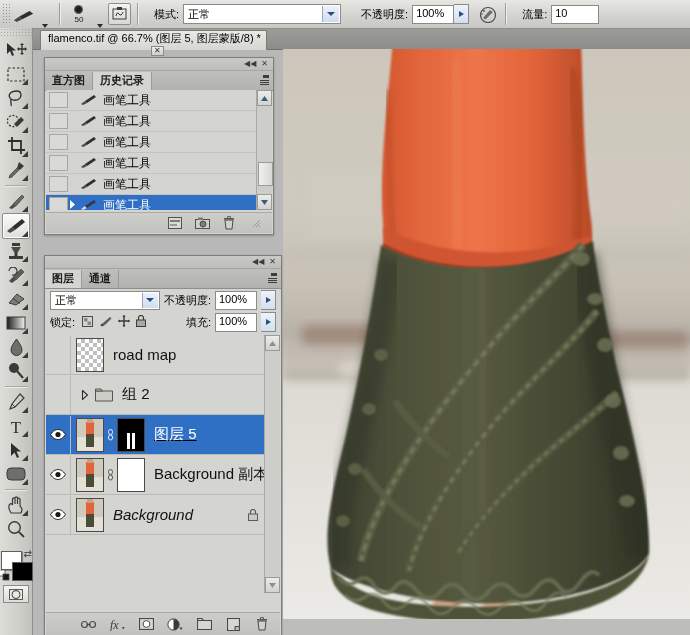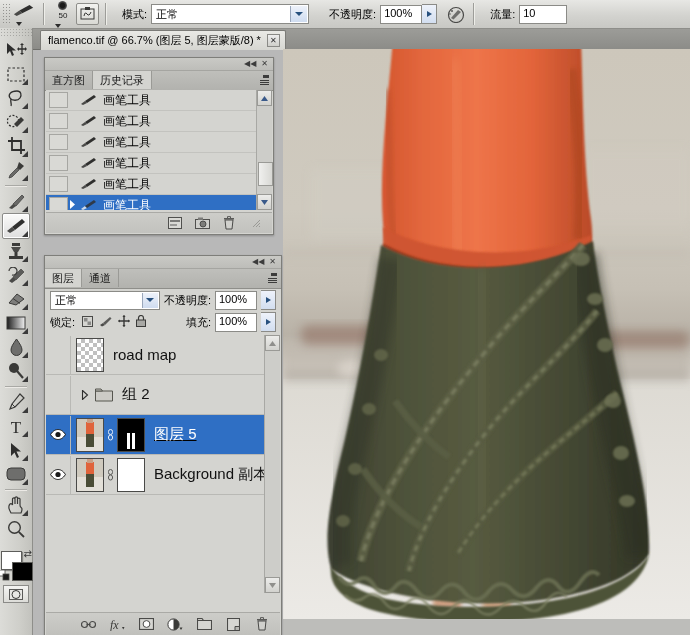--- a/index.html
+++ b/index.html
@@ -16,21 +16,21 @@
     position:absolute;left:0;top:0;width:690px;height:28px;
     background:linear-gradient(#e7e7e4,#d3d3cf 55%,#c8c8c4);
     border-bottom:1px solid #8e8e8a;
     display:flex;align-items:center;
   }
   .grip{width:9px;height:22px;margin-left:2px;
     background-image:radial-gradient(#7d7d7a 0.8px, transparent 0.9px);
     background-size:3px 3px;opacity:.75;}
   .ob-sep{width:1px;height:22px;background:#9d9d99;
     box-shadow:1px 0 0 #eeeee9;margin:0 6px;}
-  .ob-item{display:flex;align-items:flex-start;height:28px;flex-direction:column;}
+  .ob-item{display:flex;align-items:flex-end;height:28px;}
   .ob-label{margin:0 4px 0 10px;white-space:nowrap;font-size:11px;}
   .brush-preview{width:26px;height:22px;position:relative;}
   .brush-icon{
     position:absolute;left:2px;top:4px;width:22px;height:13px;
   }
   .brush-dot{position:relative;width:26px;height:24px;}
   .brush-dot .d{
     position:absolute;left:8px;top:1px;width:9px;height:9px;border-radius:50%;
     background:radial-gradient(circle,#1a1a1a 35%,#555 65%,rgba(120,120,120,0) 100%);
   }
@@ -78,20 +78,21 @@
     position:absolute;left:32px;top:29px;width:658px;height:20px;
     background:linear-gradient(#9c9c98,#8c8c88);
     border-bottom:1px solid #6f6f6b;
   }
   .doc-tab{
     position:absolute;left:8px;top:1px;height:19px;
     background:linear-gradient(#e9e9e5,#d6d6d1);
     border:1px solid #7b7b77;border-bottom:none;
     display:flex;align-items:center;padding:0 5px 0 7px;font-size:11px;
     border-radius:2px 2px 0 0;
+    flex-direction:column;
   }
   .tab-close{
     width:11px;height:11px;margin-left:6px;border:1px solid #8a8a86;
     background:linear-gradient(#eee,#cfcfca);
     display:flex;align-items:center;justify-content:center;font-size:8px;color:#333;line-height:1;
   }
 
   
   .toolbox{
     position:absolute;left:0;top:28px;width:32px;height:607px;
@@ -140,21 +141,21 @@
     position:absolute;background:#d4d4d0;border:1px solid #7e7e7a;
     box-shadow:0 1px 2px rgba(0,0,0,.25);
   }
   .panel-top{
     height:12px;background:linear-gradient(#c9c9c5,#bdbdb9);
     border-bottom:1px solid #a5a5a1;display:flex;align-items:center;justify-content:flex-end;
   }
   .ptop-btn{font-size:8px;color:#3c3c3c;margin-right:5px;line-height:1;}
   .tabrow{
     height:19px;background:linear-gradient(#bfbfbb,#b2b2ae);
-    border-bottom:1px solid #8e8e8a;display:flex;align-items:flex-start;position:relative;
+    border-bottom:1px solid #8e8e8a;display:flex;align-items:center;position:relative;font-weight:bold;
   }
   .ptab{
     height:18px;padding:0 7px;display:flex;align-items:center;font-size:11px;color:#1a1a1a;
     border-right:1px solid #9a9a96;
   }
   .ptab.active{background:#d4d4d0;}
   .pmenu{position:absolute;right:4px;top:4px;display:flex;flex-direction:column;gap:1px;align-items:flex-end;}
   .pmenu i{display:block;width:9px;height:1px;background:#3c3c3c;}
   .pmenu .tri{width:0;height:0;border-left:3px solid transparent;border-right:3px solid transparent;border-top:3px solid #3c3c3c;margin-bottom:1px;}
 
@@ -911,20 +912,44 @@
         <span class="link-cell">
           <svg width="9" height="12" viewBox="0 0 9 12">
             <rect x="2.5" y="0.5" width="4" height="5" rx="2" fill="none" stroke="#5a5a58" stroke-width="1"></rect>
             <rect x="2.5" y="6" width="4" height="5" rx="2" fill="none" stroke="#5a5a58" stroke-width="1"></rect>
           </svg>
         </span>
         <span class="mask-thumb" style="background:#fff"></span>
         <span class="layer-name">Background 副本</span>
       </div>
 
+      <div class="layer-row">
+        <span class="eye-cell">
+          <svg width="16" height="11" viewBox="0 0 16 11">
+            <path d="M0.6 5.5 C3 1.5 6 0.5 8 0.5 C10 0.5 13 1.5 15.4 5.5 C13 9.5 10 10.5 8 10.5 C6 10.5 3 9.5 0.6 5.5 Z" fill="#fff" stroke="#1a1a1a" stroke-width="1"></path>
+            <circle cx="8" cy="5.5" r="2.6" fill="#1a1a1a"></circle>
+          </svg>
+        </span>
+        <span class="thumb">
+          <svg class="thumb-photo" viewBox="0 0 26 32" preserveAspectRatio="none">
+            <rect width="26" height="32" fill="#cfcabe"></rect>
+            <rect y="18" width="26" height="14" fill="#e3e0d8"></rect>
+            <rect x="9" y="3" width="8" height="12" fill="#e0633a"></rect>
+            <rect x="9" y="15" width="8" height="13" fill="#4b4d36"></rect>
+            <rect x="10" y="0" width="6" height="4" fill="#c9a086"></rect>
+          </svg>
+        </span>
+        <span class="layer-name ital">Background</span>
+        <span class="lock-cell">
+          <svg width="10" height="12" viewBox="0 0 10 12">
+            <rect x="0.5" y="5" width="9" height="6.5" fill="#c9c9c5" stroke="#5a5a58" stroke-width="1"></rect>
+            <path d="M2.5 5 L2.5 3 A2.5 2.5 0 0 1 7.5 3 L7.5 5" fill="none" stroke="#5a5a58" stroke-width="1.2"></path>
+          </svg>
+        </span>
+      </div>
     </div>
 
     <div class="layers-scroll">
       <div class="sb-btn">
         <svg width="7" height="5" viewBox="0 0 7 5">
             <path d="M3.5 0 L7 5 L0 5 Z" fill="#8f8f8c"></path>
           </svg>
       </div>
       <div class="sb-btn" style="position:absolute;left:0;bottom:0;width:13px">
         <svg width="7" height="5" viewBox="0 0 7 5">

